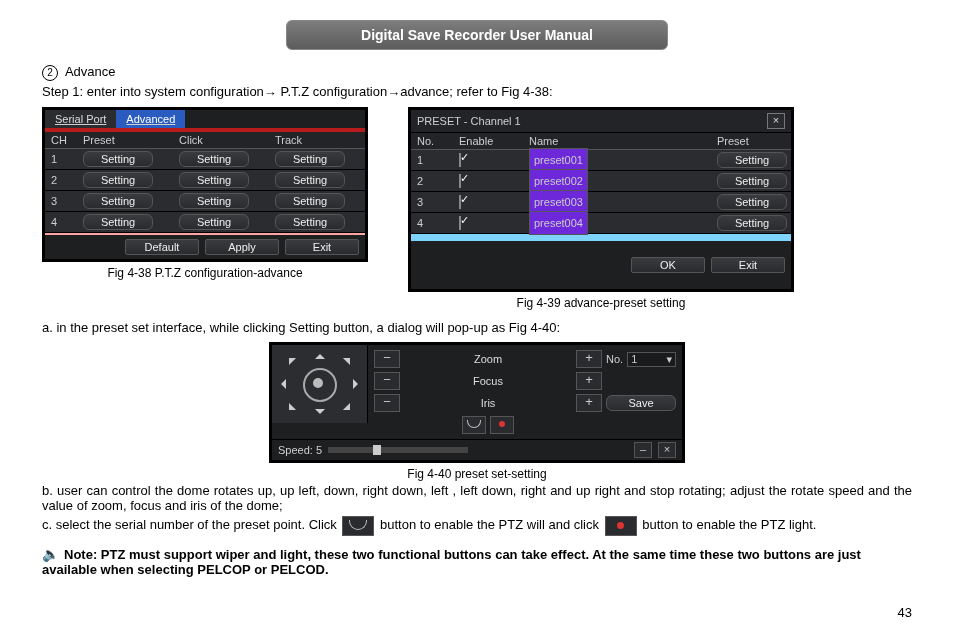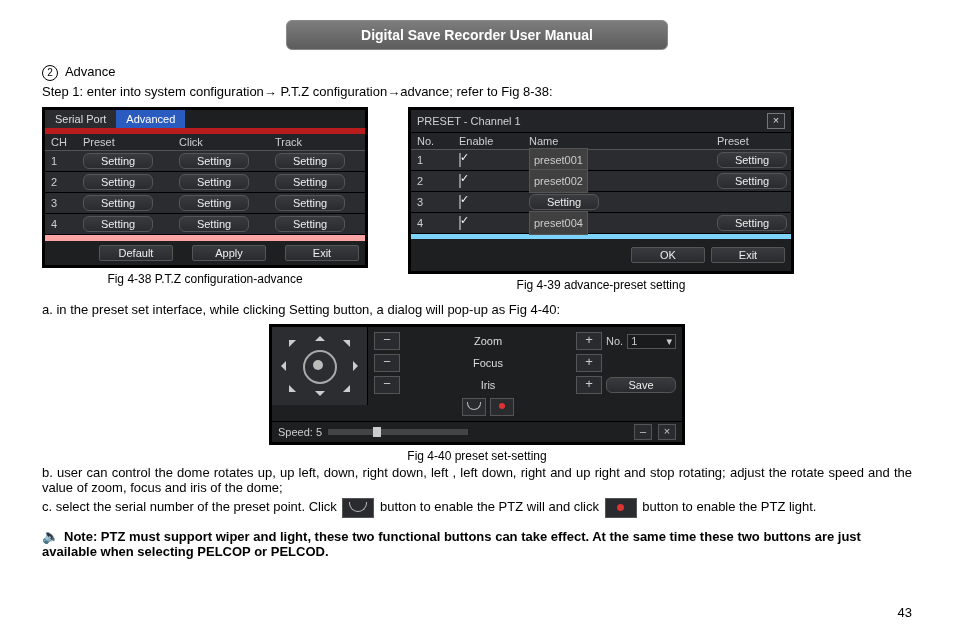--- a/index.html
+++ b/index.html
@@ -34,49 +34,49 @@
   .figs { display:flex; gap:40px; margin:8px 0 2px 0; align-items:flex-start; justify-content:flex-start; }
   .fig { display:flex; flex-direction:column; align-items:center; }
   .caption { font-size:12px; margin-top:4px; }
 
   .app-panel {
     background:#1e1f21;
     border:3px solid #000;
     color:#cfcfd0;
     font-size:11px;
   }
-  .tabrow { display:flex; border-bottom:6px solid #b91c1c; }
+  .tabrow { display:flex; border-bottom:4px solid #b91c1c;text-decoration:underline; }
   .tab { padding:3px 10px; color:#ddd; background:#2a2c30; }
   .tab.active { background:#2a5cbf; color:#fff; }
   .thead, .trow { display:grid; align-items:center; }
   .thead { background:#232427; border-bottom:1px solid #555; }
   .trow  { border-bottom:1px solid #000; background:#2a2c30; }
   .cell  { padding:2px 6px; }
 
   .btn {
     display:inline-block; min-width:60px; text-align:center;
     border:1px solid #555; background:linear-gradient(#3a3b3e,#2a2b2e);
     color:#eee; padding:1px 6px; font-size:11px; border-radius:2px;
   }
   .btn.sm { min-width:56px;border-radius:6px; }
   .closebox { width:16px; height:14px; border:1px solid #777; text-align:center; line-height:12px; font-size:11px; color:#ddd; background:#2a2b2e; }
 
   
   .fig438 { width:320px; }
   .fig438 .thead, .fig438 .trow { grid-template-columns: 32px 1fr 1fr 1fr; }
-  .fig438 .footer { display:flex; justify-content:flex-end; gap:19px; padding:4px 6px; border-top:6px solid #fca5a5; }
+  .fig438 .footer { display:flex; justify-content:flex-end; gap:6px; padding:4px 6px; border-top:2px solid #fca5a5; }
 
   
   .fig439 { width:380px; }
   .fig439 .titlebar { display:flex; justify-content:space-between; align-items:center; padding:3px 6px; border-bottom:1px solid #000; background:#232427; }
   .fig439 .thead, .fig439 .trow { grid-template-columns: 42px 70px 1fr 80px; }
-  .txtin { background:#404040; border:1px solid #555; color:#ccc; padding:5px 4px; font-size:11px; width:85%; }
+  .txtin { background:#6d28d9; border:1px solid #555; color:#ccc; padding:5px 4px; font-size:11px; width:85%; }
   .chk { width:12px; height:12px; border:1px solid #888; background:#1d4f9c; position:relative; }
   .chk::after { content:"✓"; color:#fff; position:absolute; top:-3px; left:0; font-size:11px; }
-  .fig439 .footer { display:flex; justify-content:flex-end; gap:6px; padding:8px 6px; border-top:5px solid #7dd3fc; }
+  .fig439 .footer { display:flex; justify-content:flex-end; gap:6px; padding:16px 6px; border-top:7px solid #7dd3fc; }
 
   
   .fig440 { width:410px; margin:4px auto 0 auto; }
   .fig440-row { display:flex; }
   .ptzbox { width:95px; height:78px; background:#2b2d31; border-right:1px solid #000; position:relative; }
   .tri { position:absolute; width:0; height:0; border:5px solid transparent; }
   .tri.up    { border-bottom-color:#ccc; top:4px;  left:43px; }
   .tri.down  { border-top-color:#ccc;    bottom:4px; left:43px; }
   .tri.left  { border-right-color:#ccc;  left:4px;  top:34px; }
   .tri.right { border-left-color:#ccc;   right:4px; top:34px; }
@@ -112,21 +112,21 @@
 </head>
 <body>
 <div class="page">
 
   <div class="title-box">Digital Save Recorder User Manual</div>
 
   <div class="section">
     <span class="circled">2</span>
     <span>Advance</span>
   </div>
-  <div class="section">Step 1: enter into system configuration→ P.T.Z configuration→advance; refer to Fig 8-38:</div>
+  <div class="section">Step 1: enter into system configuration→ P.T.Z configuration→advance; refer to Fig 4-38:</div>
 
   <div class="figs">
 
     <div class="fig">
       <div class="app-panel fig438">
         <div class="tabrow">
           <div class="tab">Serial Port</div>
           <div class="tab active">Advanced</div>
         </div>
         <div class="thead">
@@ -188,20 +188,21 @@
         </div>
         <div class="trow">
           <div class="cell">2</div>
           <div class="cell"><span class="chk"></span></div>
           <div class="cell"><span class="txtin">preset002</span></div>
           <div class="cell"><span class="btn sm">Setting</span></div>
         </div>
         <div class="trow">
           <div class="cell">3</div>
           <div class="cell"><span class="chk"></span></div>
+          <div class="cell"><span class="txtin">preset003</span></div>
           <div class="cell"><span class="btn sm">Setting</span></div>
         </div>
         <div class="trow">
           <div class="cell">4</div>
           <div class="cell"><span class="chk"></span></div>
           <div class="cell"><span class="txtin">preset004</span></div>
           <div class="cell"><span class="btn sm">Setting</span></div>
         </div>
         <div class="footer">
           <span class="btn">OK</span>

